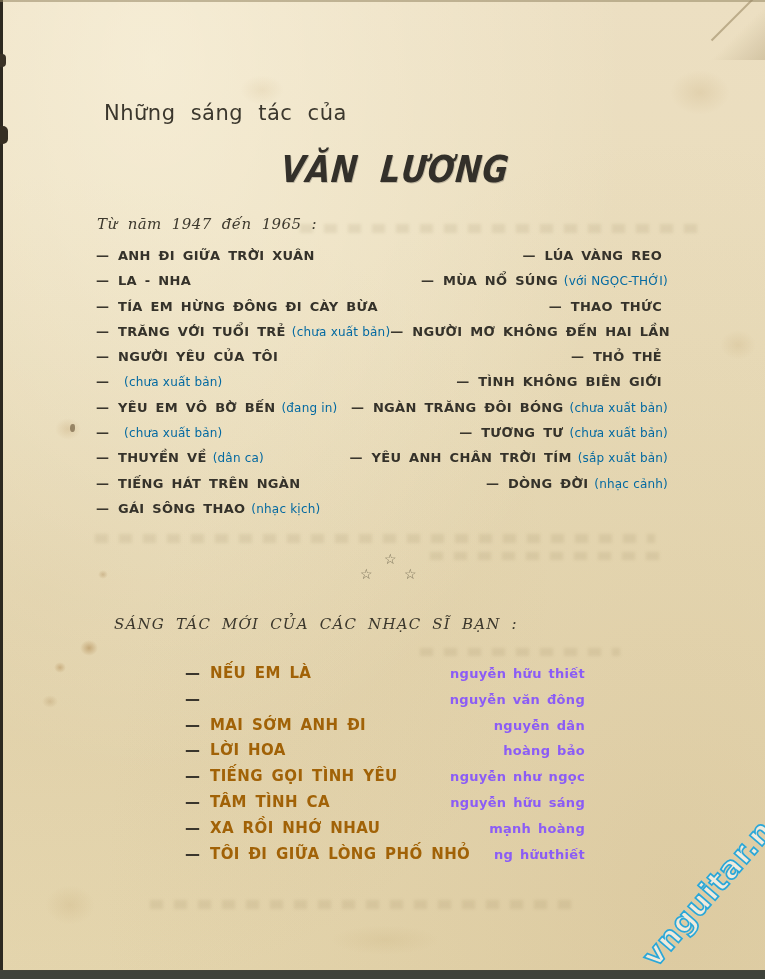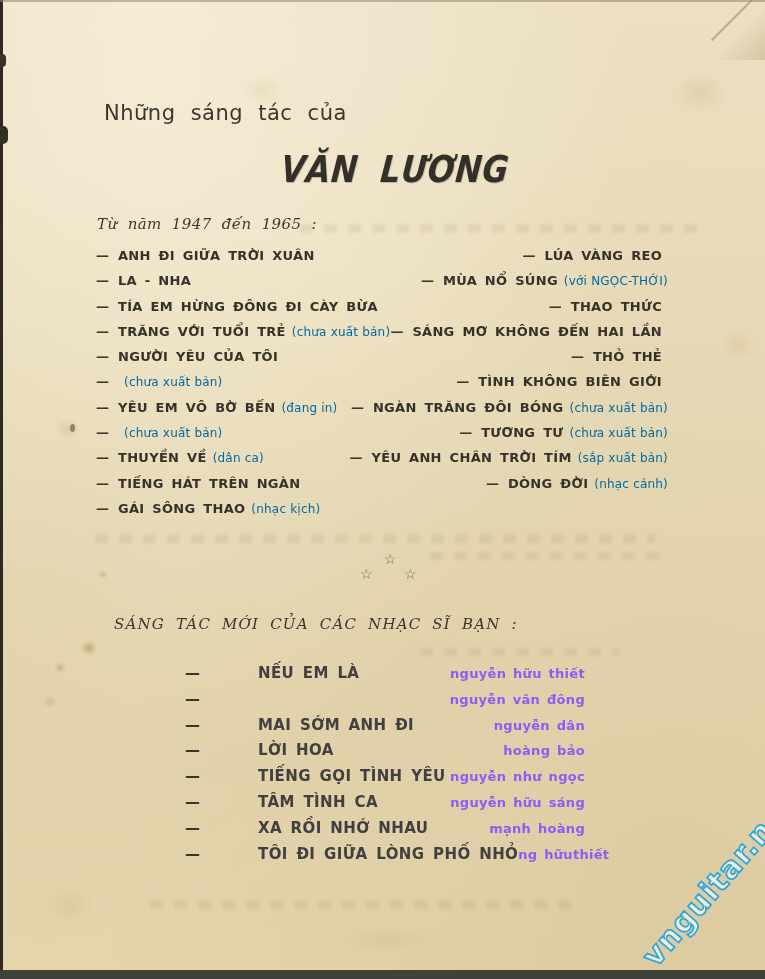--- a/index.html
+++ b/index.html
@@ -48,21 +48,21 @@
   .star.s1{left:384px;top:551px;}
   .star.s2{left:360px;top:566px;}
   .star.s3{left:404px;top:566px;}
   
   .sec-heading{position:absolute;left:114px;top:615px;font-family:"DejaVu Serif",serif;font-style:italic;
     font-size:15px;color:#3b372c;letter-spacing:1.2px;word-spacing:5px;}
   .new-songs{position:absolute;left:185px;top:661px;width:400px;}
   .nrow{display:flex;justify-content:space-between;align-items:baseline;height:25.8px;line-height:25.8px;white-space:nowrap;}
   .nt{display:flex;align-items:baseline;}
   .nt .dash{font-size:15px;margin-right:10px;}
-  .nt .t{font-size:15px;letter-spacing:.4px;word-spacing:3px;color:#404040;margin-left:48px;}
+  .nt .t{font-size:15px;letter-spacing:.4px;word-spacing:3px;color:#a16207;}
   .na{font-size:13px;font-weight:bold;color:#8b5cf6;letter-spacing:.3px;word-spacing:2px;}
   
   .watermark{position:absolute;left:648px;top:944px;transform:rotate(-49deg);transform-origin:0 50%;
     font-size:30px;font-weight:bold;letter-spacing:1px;white-space:nowrap;
     color:rgba(240,248,252,.25);-webkit-text-stroke:1.7px #2aa7d8;
     text-shadow:0 0 2px rgba(255,255,255,.55);}
 </style>
 </head>
 <body>
 
@@ -128,21 +128,21 @@
         </div>
     </div>
     <div class="row">
       <div class="cell-l">
           <span class="dash">—</span>
           <span class="t">TRĂNG VỚI TUỔI TRẺ</span>
           <span class="n">(chưa xuất bản)</span>
         </div>
       <div class="cell-r">
           <span class="dash">—</span>
-          <span class="t">SÁNG MƠ KHÔNG ĐẾN HAI LẦN</span>
+          <span class="t">NGƯỜI MƠ KHÔNG ĐẾN HAI LẦN</span>
           <span class="n"></span>
         </div>
     </div>
     <div class="row">
       <div class="cell-l">
           <span class="dash">—</span>
           <span class="t">NGƯỜI YÊU CỦA TÔI</span>
           <span class="n"></span>
         </div>
       <div class="cell-r">

